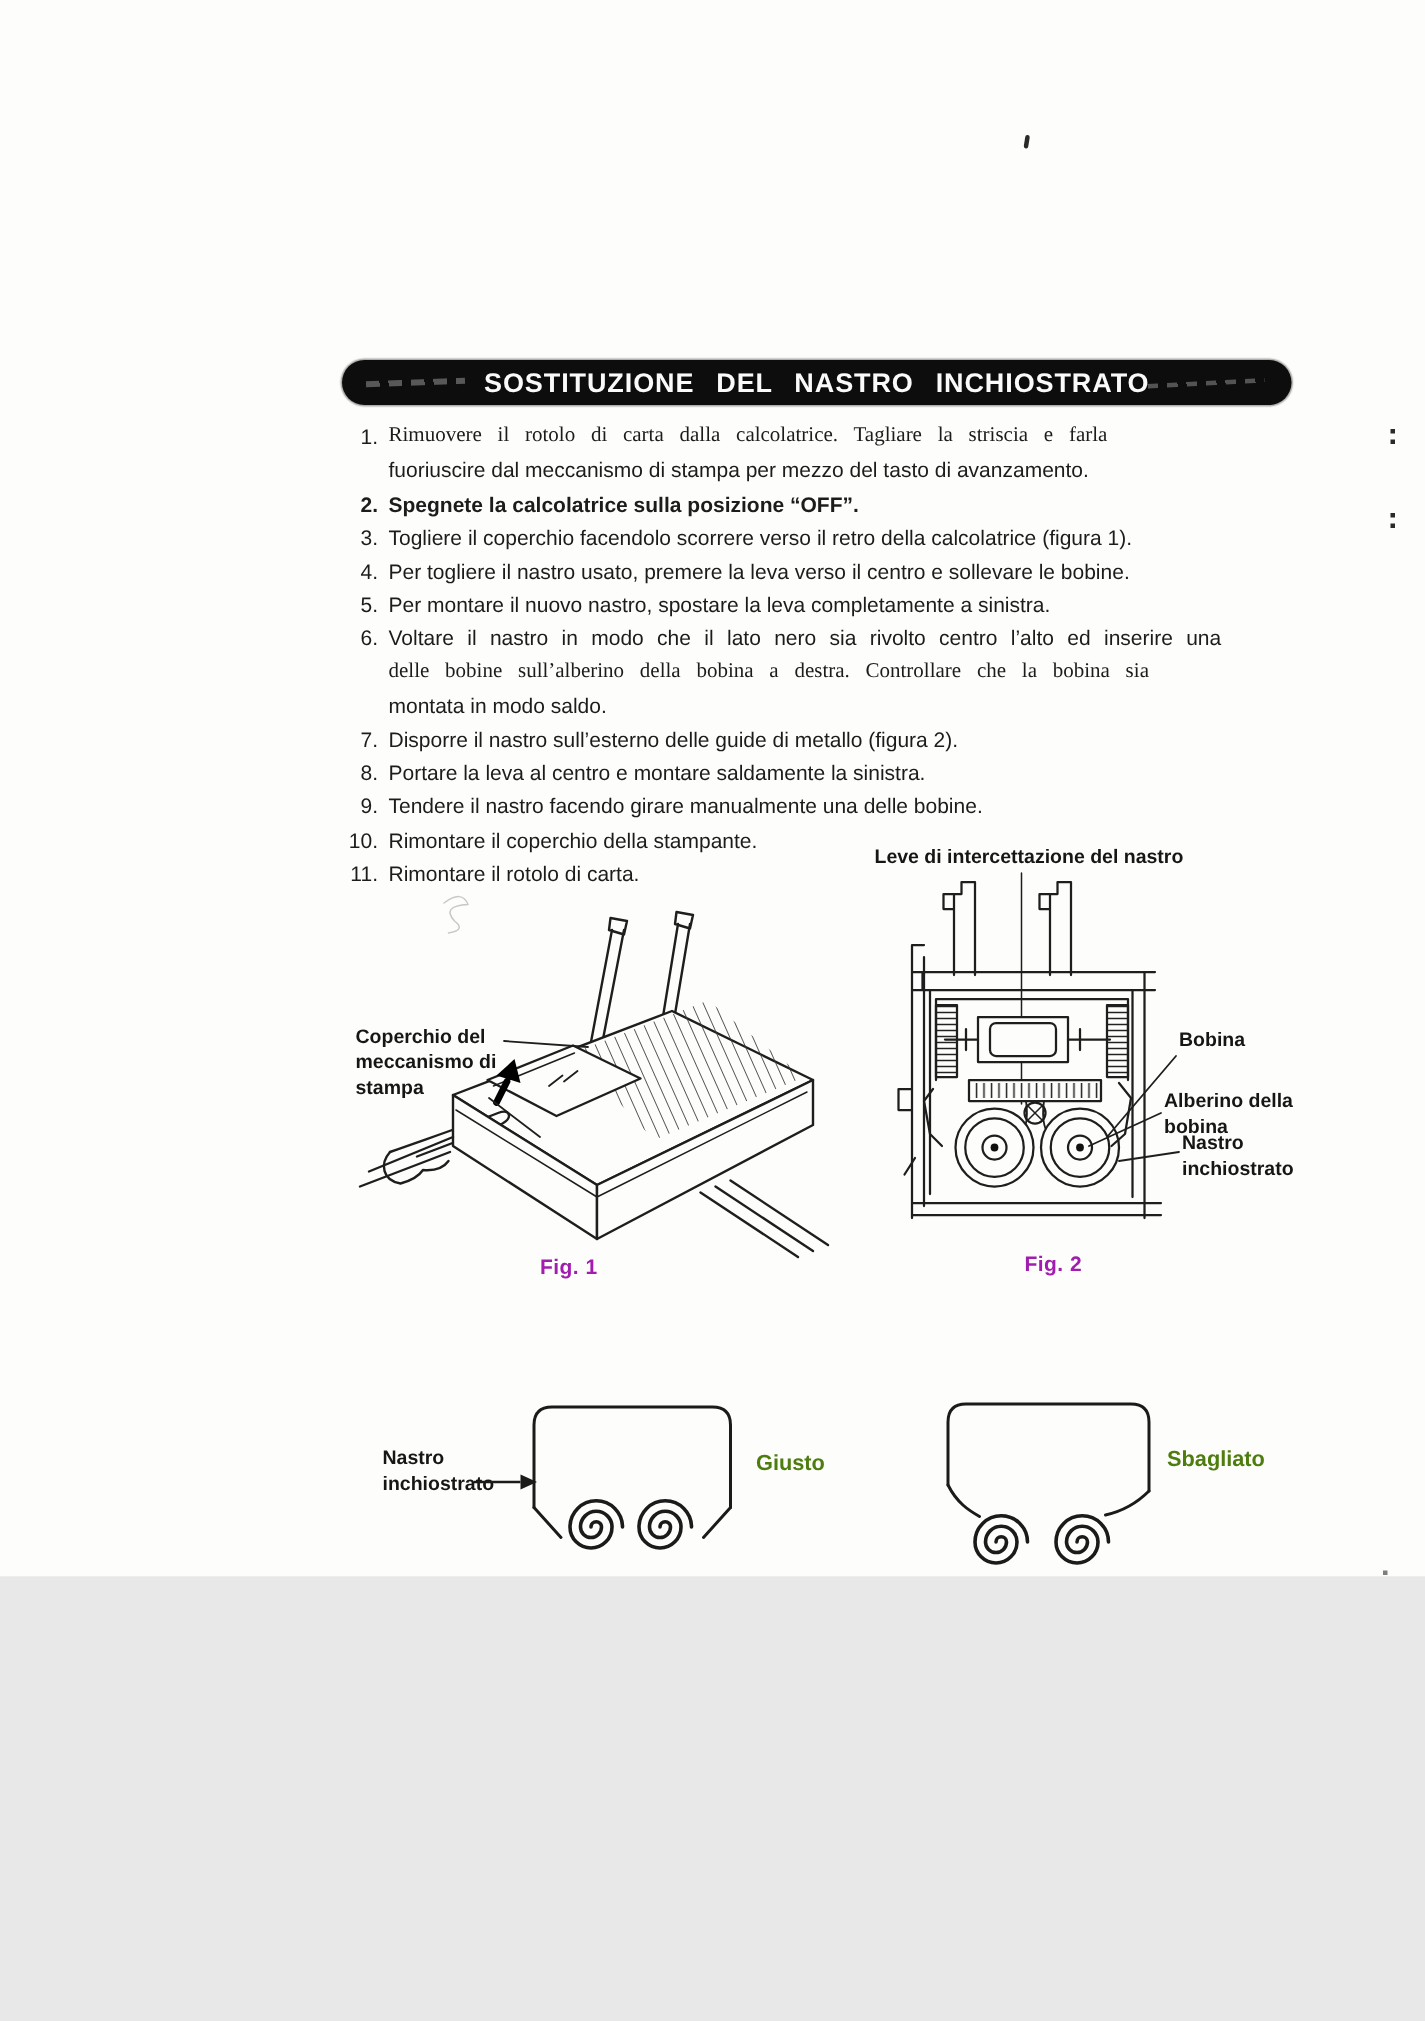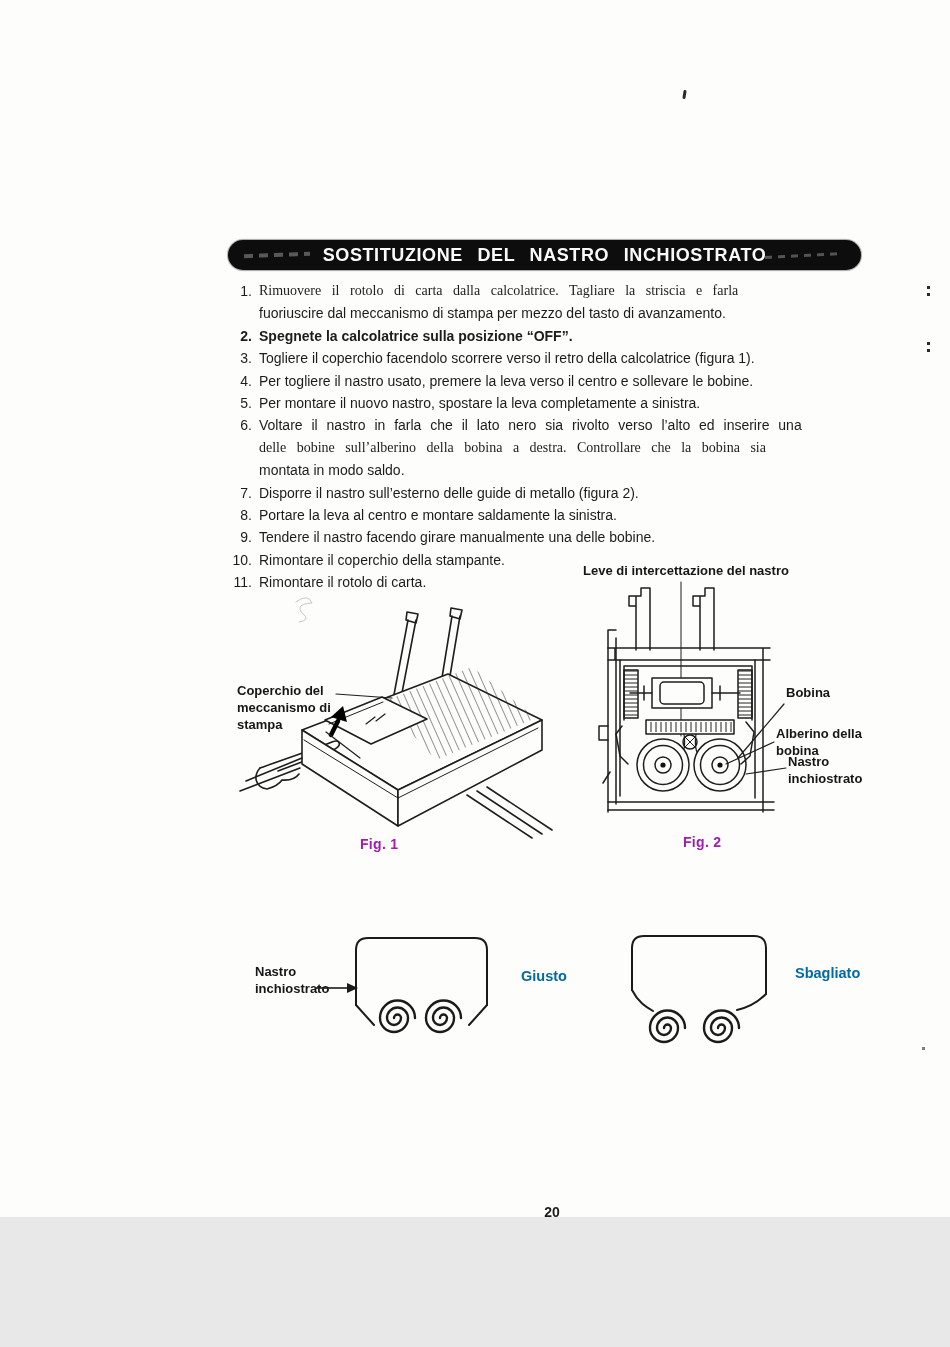--- a/index.html
+++ b/index.html
@@ -1,19 +1,19 @@
 <!DOCTYPE html>
 <html><head>
 <meta charset="utf-8">
 <style>
   * { margin:0; padding:0; box-sizing:border-box; }
   html,body { background:#e8e8e8; }
   .page {
     position:relative;
-    width:950px; height:1217px;
+    width:950px; height:1051px;
     background:#fdfdfb;
     font-family:"Liberation Sans", sans-serif;
     color:#1c1c1c;
     overflow:hidden;
     margin:0 auto;
   }
   
   .banner {
     position:absolute; left:228px; top:240px; width:633px; height:30px;
     background:#0d0d0d; border-radius:15px;
@@ -47,21 +47,21 @@
   
   .fig-label {
     position:absolute; font-size:13px; font-weight:bold; line-height:17px;
     color:#161616;
   }
   .fig-caption {
     position:absolute; font-size:14px; font-weight:bold; color:#a21caf;
     letter-spacing:.3px;
   }
   .check-label {
-    position:absolute; font-size:14.5px; font-weight:bold; color:#0369a1;margin-left:17px;
+    position:absolute; font-size:14.5px; font-weight:bold; color:#4d7c0f;
   }
   .page-number {
     position:absolute; left:537px; top:1204px; width:30px; text-align:center;
     font-size:14px; font-weight:bold;
   }
   svg { position:absolute; overflow:visible; }
   svg path, svg line, svg polyline, svg circle, svg rect, svg ellipse {
     vector-effect:none;
   }
   
@@ -110,21 +110,21 @@
     </div>
     <div class="step">
       <span class="num">5.</span>
       <span class="txt">
         <span class="ln">Per montare il nuovo nastro, spostare la leva completamente a sinistra.</span>
       </span>
     </div>
     <div class="step">
       <span class="num">6.</span>
       <span class="txt">
-        <span class="ln ws5">Voltare il nastro in farla che il lato nero sia rivolto verso l’alto ed inserire una</span>
+        <span class="ln ws5">Voltare il nastro in modo che il lato nero sia rivolto centro l’alto ed inserire una</span>
         <span class="ln ws7">delle bobine sull’alberino della bobina a destra.  Controllare che la bobina sia</span>
         <span class="ln">montata in modo saldo.</span>
       </span>
     </div>
     <div class="step">
       <span class="num">7.</span>
       <span class="txt">
         <span class="ln">Disporre il nastro sull’esterno delle guide di metallo (figura 2).</span>
       </span>
     </div>

